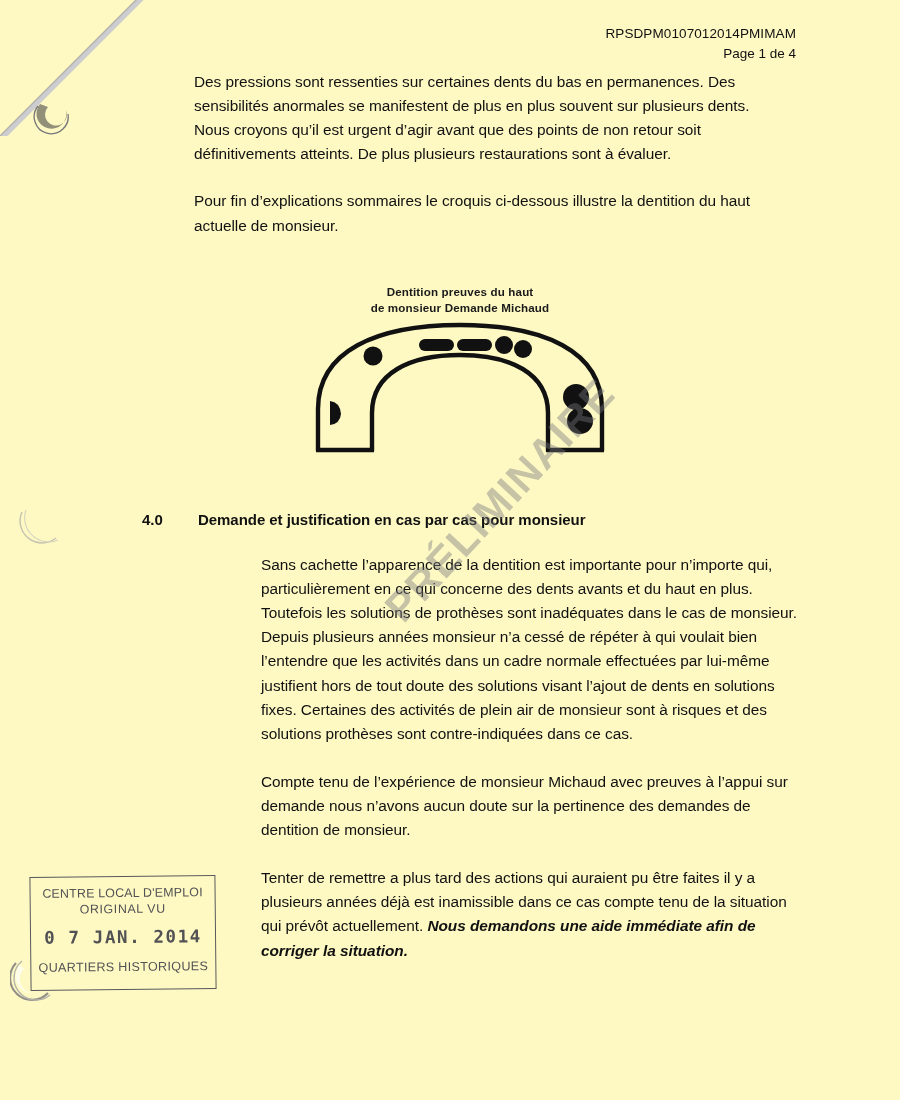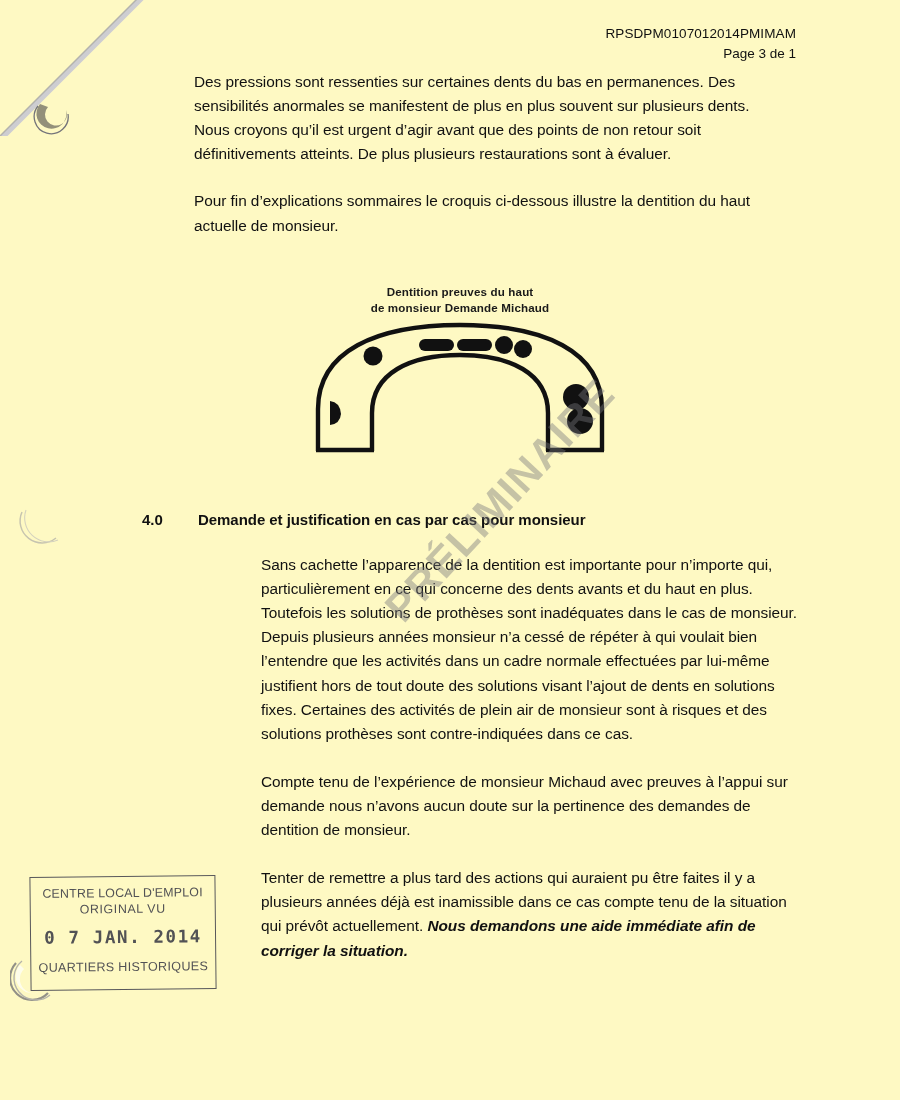--- a/index.html
+++ b/index.html
@@ -213,21 +213,21 @@
     <path d="M58,120 a17,17 0 1,0 30,8" stroke="#74747a" stroke-width="1.3" fill="none"></path>
   </svg>
 
   <svg class="scan-curl-left" viewBox="0 0 60 55">
     <path d="M8,14 a22,22 0 0,0 34,26" stroke="#9a9aa0" stroke-width="1.5" fill="none"></path>
     <path d="M12,12 a24,24 0 0,0 32,30" stroke="#b4b4ba" stroke-width="1.1" fill="none"></path>
   </svg>
 
   <div class="doc-header">
     <div class="ref">RPSDPM0107012014PMIMAM</div>
-    <div class="pageno">Page 3 de 1</div>
+    <div class="pageno">Page 1 de 4</div>
   </div>
 
   <div class="body-col">
     <p class="para">Des pressions sont ressenties sur certaines dents du bas en permanences. Des sensibilités anormales se manifestent de plus en plus souvent sur plusieurs dents. Nous croyons qu’il est urgent d’agir avant que des points de non retour soit définitivements atteints. De plus plusieurs restaurations sont à évaluer.</p>
     <p class="para">Pour fin d’explications sommaires le croquis ci-dessous illustre la dentition du haut actuelle de monsieur.</p>
   </div>
 
   <div class="figure">
     <div class="figure-caption">
       <div>Dentition preuves  du haut</div>

